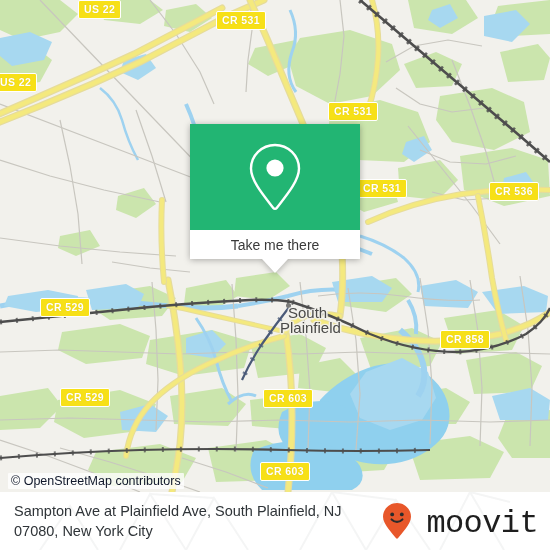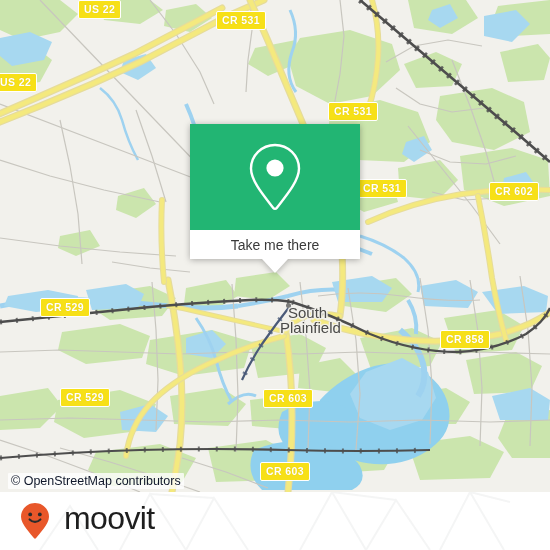--- a/index.html
+++ b/index.html
@@ -135,23 +135,24 @@
     flex: 1 1 auto;
     color: #2f3438;
     font-size: 14.5px;
     line-height: 20px;
     max-width: 382px;
   }
   #brand {
     position: relative;
     flex: 0 0 auto;
     display: flex;
-    align-items: flex-start;
+    align-items: flex-end;
     gap: 14px;
     margin-left: 6px;
+    font-family: Liberation Mono, monospace;
   }
   #brand-mark { display:block; }
   #brand-word {
     color: #1e1e1e;
     font-size: 32px;
     line-height: 32px;
     letter-spacing: -0.6px;
     font-weight: 400;
   }
 </style>
@@ -337,21 +338,21 @@
         <path d="M0,458 Q70,452 140,450 Q214,448 286,450 Q360,452 430,450" stroke="#4d4d4d" stroke-width="2.2"></path>
         <path d="M0,458 Q70,452 140,450 Q214,448 286,450 Q360,452 430,450" stroke="#4d4d4d" stroke-width="5" stroke-dasharray="2 16" opacity="0.75"></path>
       </g>
     </svg>
 
     <div class="shield" style="left:78px;  top:0px;">US 22</div>
     <div class="shield" style="left:216px; top:11px;">CR 531</div>
     <div class="shield" style="left:-6px;  top:73px;">US 22</div>
     <div class="shield" style="left:328px; top:102px;">CR 531</div>
     <div class="shield" style="left:357px; top:179px;">CR 531</div>
-    <div class="shield" style="left:489px; top:182px;">CR 602</div>
+    <div class="shield" style="left:489px; top:182px;">CR 536</div>
     <div class="shield" style="left:40px;  top:298px;">CR 529</div>
     <div class="shield" style="left:440px; top:330px;">CR 858</div>
     <div class="shield" style="left:60px;  top:388px;">CR 529</div>
     <div class="shield" style="left:263px; top:389px;">CR 603</div>
     <div class="shield" style="left:260px; top:462px;">CR 603</div>
 
     <div class="place-dot" style="left:286px; top:303px;"></div>
     <div class="place-label" style="left:288px; top:305px;">South</div>
     <div class="place-label" style="left:280px; top:320px;">Plainfield</div>
 
@@ -379,20 +380,24 @@
         <path d="M300,58 L332,0 L366,58"></path>
         <path d="M366,58 L396,8 L430,58"></path>
         <path d="M440,58 L470,0 L504,58"></path>
         <path d="M40,58 L70,14 L98,58"></path>
         <path d="M150,2 L214,6"></path>
         <path d="M332,0 L396,8"></path>
         <path d="M470,0 L510,10"></path>
       </g>
     </svg>
 
+    <div id="addr">
+      <span>Sampton Ave at Plainfield Ave, South Plainfield, NJ</span>
+      <span>07080, New York City</span>
+    </div>
 
     <div id="brand">
       <svg id="brand-mark" width="30" height="38" viewBox="0 0 30 38">
         <path d="M15 1 C7.3 1 1 7.1 1 14.7 C1 22.3 11 31.8 14.1 36.3 C14.5 36.9 15.5 36.9 15.9 36.3
                  C19 31.8 29 22.3 29 14.7 C29 7.1 22.7 1 15 1 Z" fill="#e8572a"></path>
         <circle cx="10.2" cy="12.4" r="1.9" fill="#2b2b2b"></circle>
         <circle cx="19.8" cy="12.4" r="1.9" fill="#2b2b2b"></circle>
         <path d="M9.6 17.4 Q15 22.4 20.4 17.4" stroke="#2b2b2b" stroke-width="2.1" fill="none" stroke-linecap="round"></path>
       </svg>
       <span id="brand-word">moovit</span>

